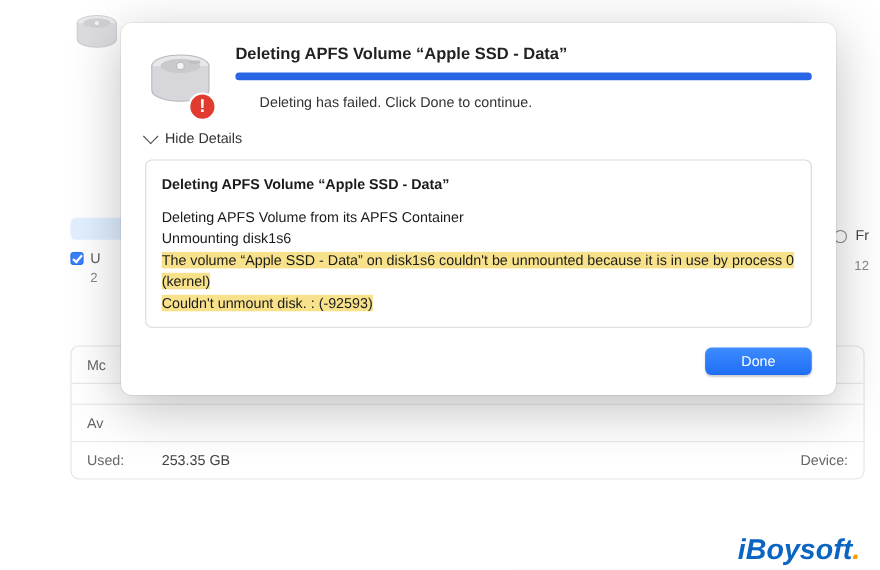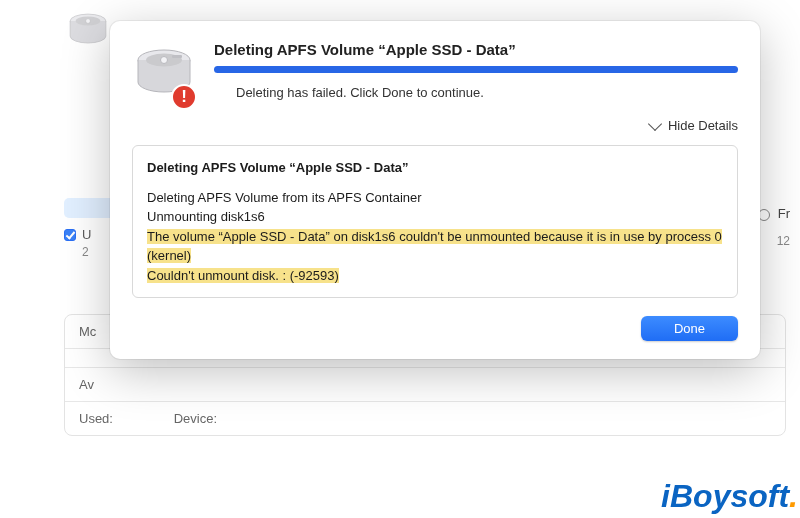--- a/index.html
+++ b/index.html
@@ -59,21 +59,21 @@
   border-radius:50%;
   border:2px solid #fff;
   display:flex;align-items:center;justify-content:center;
   color:#fff; font-weight:700; font-size:17px;
 }
 .sheet-title { font-weight:700; font-size:15px; margin-bottom:8px;}
 .progress { height:7px; border-radius:4px; background:#2866e6; width:100%; margin-bottom:12px;}
 .status-line { color:#333; font-size:13px;margin-left:22px; }
 .details-toggle {
   display:flex; align-items:center; gap:8px; cursor:pointer;
-  margin:10px 0 12px 0; color:#333; user-select:none;justify-content:flex-end;
+  margin:10px 0 12px 0; color:#333; user-select:none;
 }
 .chev { width:10px;height:10px;border-right:1.5px solid #555;border-bottom:1.5px solid #555; transform:rotate(45deg); margin-top:-3px;}
 .log-box {
   border:1px solid #d9d9d9; border-radius:6px;
   padding:12px 14px;
   font-size:13px; line-height:1.5;
   color:#1b1b1b;
 }
 .log-heading { font-weight:700; margin-bottom:10px;}
 .log-line { }
@@ -81,22 +81,22 @@
 .log-fail { font-weight:700; margin-top:10px;}
 .sheet-footer { display:flex; justify-content:flex-end; margin-top:18px;}
 .done-btn {
   background:linear-gradient(#3d8cff,#1f6df5);
   color:#fff; border:none; border-radius:6px;
   padding:5px 33px; font-size:13px; font-weight:500;
   box-shadow:0 1px 2px rgba(0,0,0,.2);
   cursor:pointer;
 }
 .watermark {
-  position:absolute; right:2px; bottom:3px;
-  font-size:32px; font-weight:800; font-style:italic;
+  position:absolute; right:18px; bottom:3px;
+  font-size:26px; font-weight:800; font-style:italic;
   color:#0a64c2;
 }
 .watermark span.dot{color:#ff9a00;}
 .bg-icon-top{
   position:absolute; left:66px; top:10px; width:44px; height:44px;
   opacity:.85;
 }
 </style>
 </head>
 <body>
@@ -133,20 +133,21 @@
     <div class="drow">
         <span class="dk"></span>
         <span class="dv"></span>
       </div>
     <div class="drow">
         <span class="dk">Av</span>
         <span class="dv"></span>
       </div>
     <div class="drow">
       <span class="dk">Used:</span>
+      <span class="dv">253.35 GB</span>
       <span class="dk2">Device:</span>
     </div>
   </div>
 </div>
 
 <div class="sheet">
   <div class="sheet-head">
     <div class="disk-icon-wrap">
       <svg class="disk-svg" viewBox="0 0 64 64">
         <ellipse cx="32" cy="16" rx="26" ry="10" fill="#e8e8ec" stroke="#b6b6bb"></ellipse>

